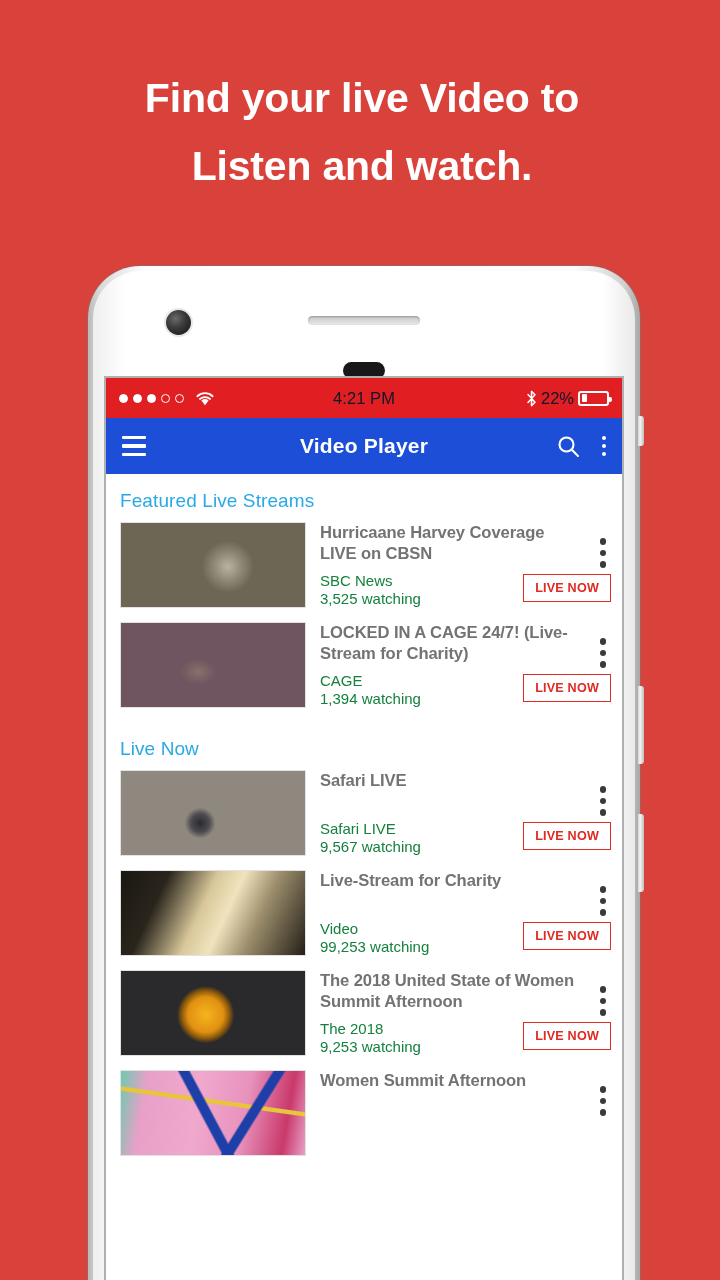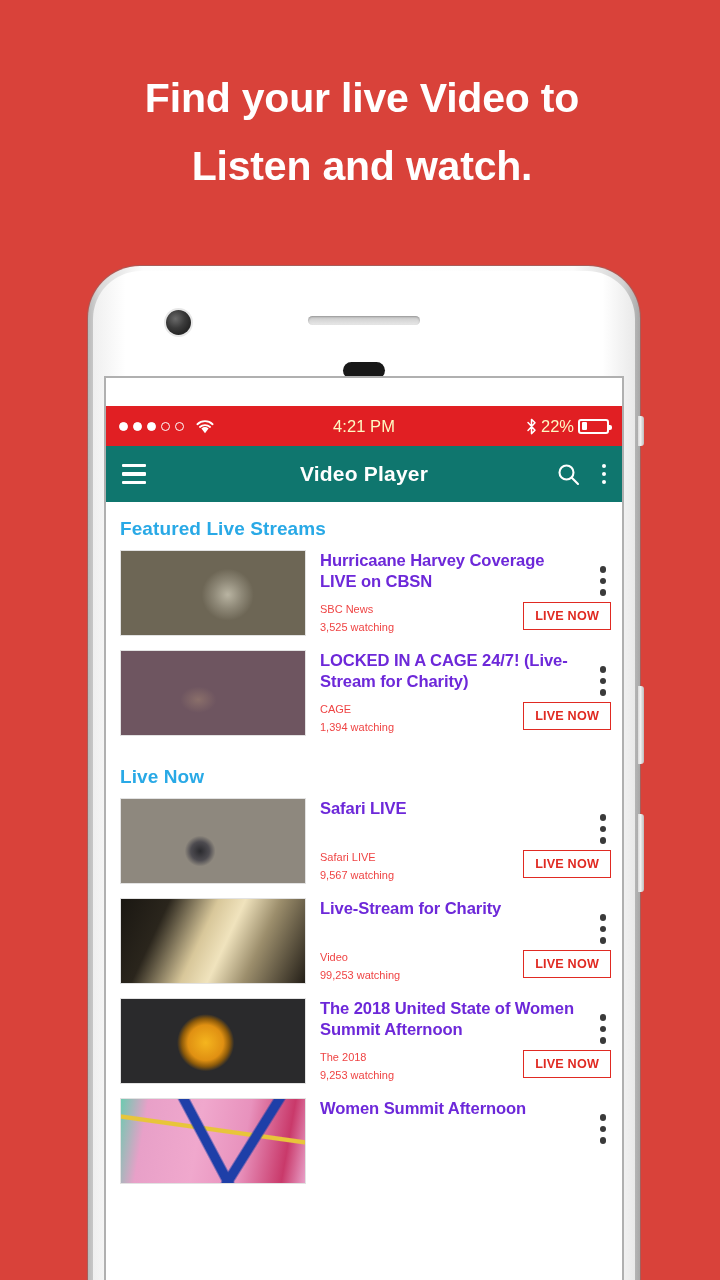--- a/index.html
+++ b/index.html
@@ -98,23 +98,22 @@
     box-shadow: 0 0 0 2px #b0b0b0;
   }
 
   
   .statusbar {
     height: 40px;
     background: #e11f23;
     display: flex;
     align-items: center;
     padding: 0 13px;
-    color: #fef9c3;
+    color: #0f172a;
     font-size: 16px;
-    margin-top: 28px;
   }
   .sb-left { display: flex; align-items: center; gap: 5px; flex: 1; }
   .dots { display: flex; gap: 5px; align-items: center; }
   .dot { width: 9px; height: 9px; border-radius: 50%; border: 1.4px solid #fff; }
   .dot.on { background: #fff; }
   .wifi { margin-left: 6px; display: block; }
   .sb-center { font-size: 16.5px; letter-spacing: 0.1px; }
   .sb-right { display: flex; align-items: center; gap: 4px; flex: 1; justify-content: flex-end; }
   .bt { display: block; }
   .pct { font-size: 16.5px; }
@@ -132,21 +131,21 @@
     right: -5px; top: 4px;
     width: 3px; height: 5px;
     background: #fff;
     border-radius: 0 2px 2px 0;
   }
   .batt-fill { height: 100%; background: #fff; border-radius: 1px; }
 
   
   .appbar {
     height: 56px;
-    background: #0f766e;
+    background: #1d4ed8;
     display: flex;
     align-items: center;
     padding: 0 16px;
     color: #fff;
     position: relative;
   }
   .hamburger { display: flex; flex-direction: column; gap: 5px; cursor: pointer; }
   .hamburger span { display: block; width: 24px; height: 3.4px; background: #fff; border-radius: 1px; }
   .appbar-title {
     position: absolute;
@@ -159,21 +158,21 @@
   }
   .appbar-actions { margin-left: auto; display: flex; align-items: center; gap: 22px; z-index: 2; }
   .kebab-app { display: flex; flex-direction: column; gap: 3.5px; }
   .kebab-app i { width: 4.4px; height: 4.4px; background: #fff; border-radius: 50%; display: block; }
 
   
   .content { background: #fff; }
   .section-title {
     color: #29a9e6;
     font-size: 19px;
-    font-weight: bold;
+    font-weight: normal;
     padding: 16px 14px 10px 14px;
     letter-spacing: 0.1px;
   }
 
   .item {
     display: flex;
     padding: 0 10px 0 14px;
     margin-bottom: 14px;
     position: relative;
   }
@@ -189,28 +188,28 @@
     flex: 1;
     padding-left: 14px;
     padding-right: 34px;
     display: flex;
     flex-direction: column;
     min-width: 0;
   }
   .item-title {
     font-size: 16.6px;
     font-weight: bold;
-    color: #6d28d9;
+    color: #737373;
     line-height: 21px;
     letter-spacing: -0.1px;
   }
   .item-meta { margin-top: auto; }
   .meta-line {
-    font-size: 11px;
-    color: #ef4444;
+    font-size: 15px;
+    color: #15803d;
     line-height: 18px;
   }
   .kebab {
     position: absolute;
     right: 16px;
     top: 16px;
     display: flex;
     flex-direction: column;
     gap: 5px;
   }

